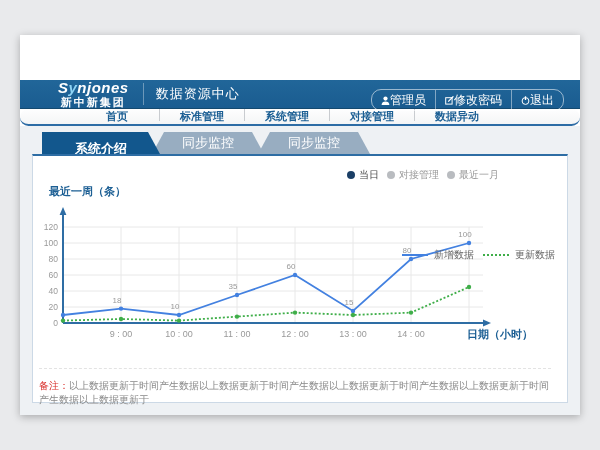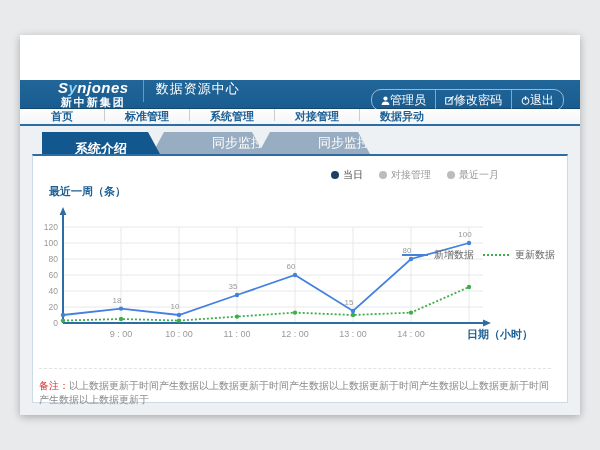--- a/index.html
+++ b/index.html
@@ -12,21 +12,21 @@
     position:absolute;left:20px;top:35px;width:560px;height:380px;
     background:#ffffff;box-shadow:0 2px 8px rgba(0,0,0,.28);
     display:flex;flex-direction:column;
   }
   .page-top{height:12px;background:#fff;}
   .page-bottom{height:15px;background:#fff;}
   
   .header{
     height:38px;background:linear-gradient(#216699,#1a5c90);
     border-bottom:1px solid #14496f;
-    display:flex;align-items:flex-start;position:relative;margin-top:45px;
+    display:flex;align-items:center;position:relative;margin-top:45px;
   }
   .logo{margin-left:38px;text-align:center;line-height:1;}
   .logo .brand{font-size:15px;font-weight:bold;font-style:italic;color:#fff;letter-spacing:.5px;}
   .logo .brand .swoosh{color:#8fd4f5;}
   .logo .company{font-size:11px;font-weight:bold;color:#fff;letter-spacing:2px;margin-top:2px;}
   .header-divider{width:1px;height:22px;background:rgba(255,255,255,.35);margin:0 12px 0 14px;}
   .site-title{color:#fff;font-size:13px;letter-spacing:1px;}
   .user-menu{
     position:absolute;right:16px;top:9px;height:20px;
     border:1px solid rgba(255,255,255,.55);border-radius:10px;
@@ -35,49 +35,48 @@
   .user-menu .um-item{
     display:flex;align-items:center;gap:0;color:#fff;font-size:12px;
     padding:0 9px;height:100%;cursor:pointer;
   }
   .user-menu .um-item + .um-item{border-left:1px solid rgba(255,255,255,.45);}
   .um-item svg{display:block;}
   
   .nav{
     height:27px;background:linear-gradient(#fefefe,#f4f5f6);
     border-bottom:2px solid #2d6ca5;
-    display:flex;
+    display:flex;padding-left:55px;border-radius:13px;
   }
   .nav-item{
     width:84px;text-align:center;font-size:11px;font-weight:bold;color:#1c5f94;cursor:pointer;
   }
   .nav-sep{width:1px;height:12px;background:#c9ccd0;}
   
   .content{flex:1;background:#eef1f4;padding:6px 12px 12px 12px;}
   .tabs{display:flex;height:22px;align-items:flex-end;padding-left:10px;}
   .tab{
     height:22px;display:flex;align-items:center;justify-content:center;gap:12px;
     color:#fff;font-size:13px;cursor:pointer;position:relative;flex-direction:column;
   }
   .tab.active{
     width:118px;background:#12578d;font-weight:bold;z-index:3;
     clip-path:polygon(0 0,calc(100% - 12px) 0,100% 100%,0 100%);
   }
   .tab.inactive{
     width:112px;background:#98adc1;z-index:1;margin-left:-8px;
     clip-path:polygon(12px 0,calc(100% - 12px) 0,100% 100%,0 100%);
-    align-items:flex-end;
   }
   .tab.inactive + .tab.inactive{margin-left:-6px;z-index:0;}
   
   .panel{
     background:#fff;border:1px solid #ccd9e6;border-top:2px solid #2e6da4;
     height:246px;position:relative;
   }
-  .radio-legend{position:absolute;top:12px;right:68px;display:flex;gap:16px;align-items:flex-start;}
+  .radio-legend{position:absolute;top:12px;right:68px;display:flex;gap:8px;align-items:flex-start;}
   .radio-item{display:flex;align-items:center;gap:4px;font-size:10px;color:#999;cursor:pointer;}
   .radio-item .dot{width:8px;height:8px;border-radius:50%;background:#b9bcc0;}
   .radio-item.selected{color:#444;}
   .radio-item.selected .dot{background:#1b3f66;}
   .y-title{position:absolute;left:16px;top:28px;font-size:11px;font-weight:bold;color:#1c5f94;}
   .chart-wrap{position:absolute;left:6px;top:46px;}
   .series-legend{position:absolute;right:12px;top:92px;display:flex;flex-direction:row;gap:9px;}
   .legend-item{display:flex;align-items:center;gap:6px;font-size:10px;color:#666;}
   .legend-item svg{display:block;}
   .note{

